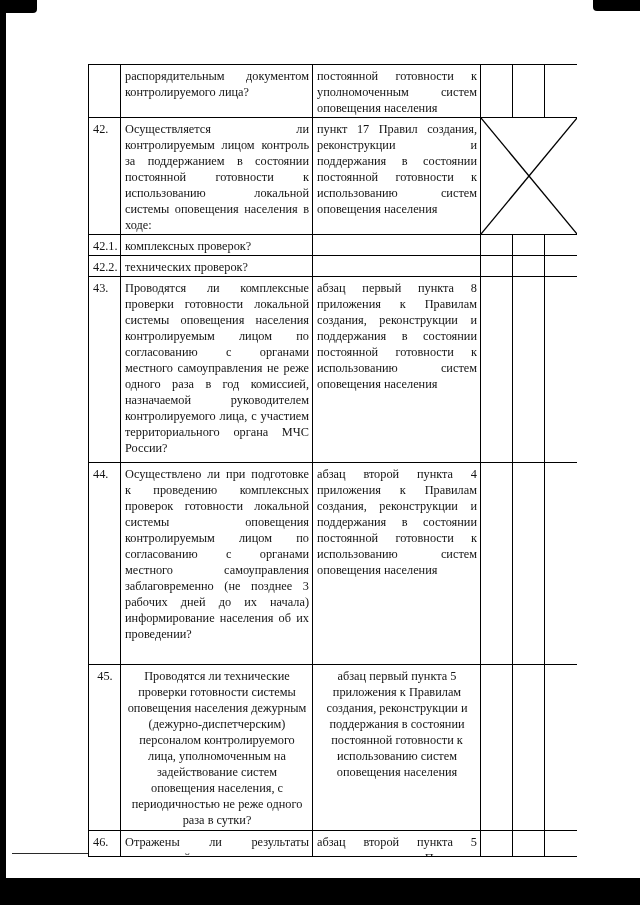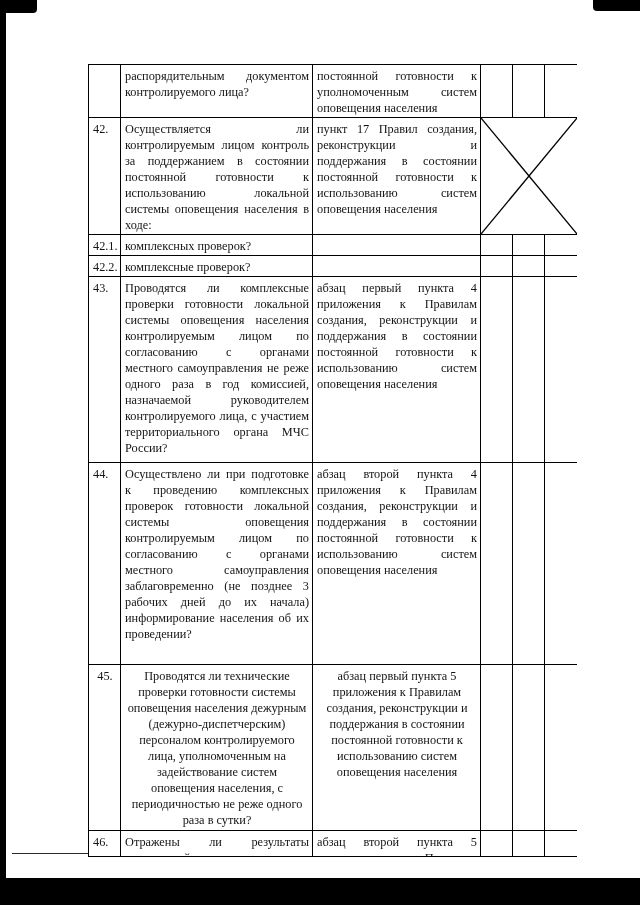--- a/index.html
+++ b/index.html
@@ -95,31 +95,31 @@
           <td class="num">42.1.</td>
           <td class="q">комплексных проверок?</td>
           <td class="b"></td>
           <td class="empty"></td>
           <td class="empty"></td>
           <td class="empty"></td>
         </tr>
 
         <tr class="r3">
           <td class="num">42.2.</td>
-          <td class="q">комплексные проверок?</td>
+          <td class="q">технических проверок?</td>
           <td class="b"></td>
           <td class="empty"></td>
           <td class="empty"></td>
           <td class="empty"></td>
         </tr>
 
         <tr class="r4">
           <td class="num">43.</td>
           <td class="q">Проводятся ли комплексные проверки готовности локальной системы оповещения населения контролируемым лицом по согласованию с органами местного самоуправления не реже одного раза в год комиссией, назначаемой руководителем контролируемого лица, с участием территориального органа МЧС России?</td>
-          <td class="b">абзац первый пункта 4 приложения к Правилам создания, реконструкции и поддержания в состоянии постоянной готовности к использованию систем оповещения населения</td>
+          <td class="b">абзац первый пункта 8 приложения к Правилам создания, реконструкции и поддержания в состоянии постоянной готовности к использованию систем оповещения населения</td>
           <td class="empty"></td>
           <td class="empty"></td>
           <td class="empty"></td>
         </tr>
 
         <tr class="r5">
           <td class="num">44.</td>
           <td class="q">Осуществлено ли при подготовке к проведению комплексных проверок готовности локальной системы оповещения контролируемым лицом по согласованию с органами местного самоуправления заблаговременно (не позднее 3 рабочих дней до их начала) информирование населения об их проведении?</td>
           <td class="b">абзац второй пункта 4 приложения к Правилам создания, реконструкции и поддержания в состоянии постоянной готовности к использованию систем оповещения населения</td>
           <td class="empty"></td>

